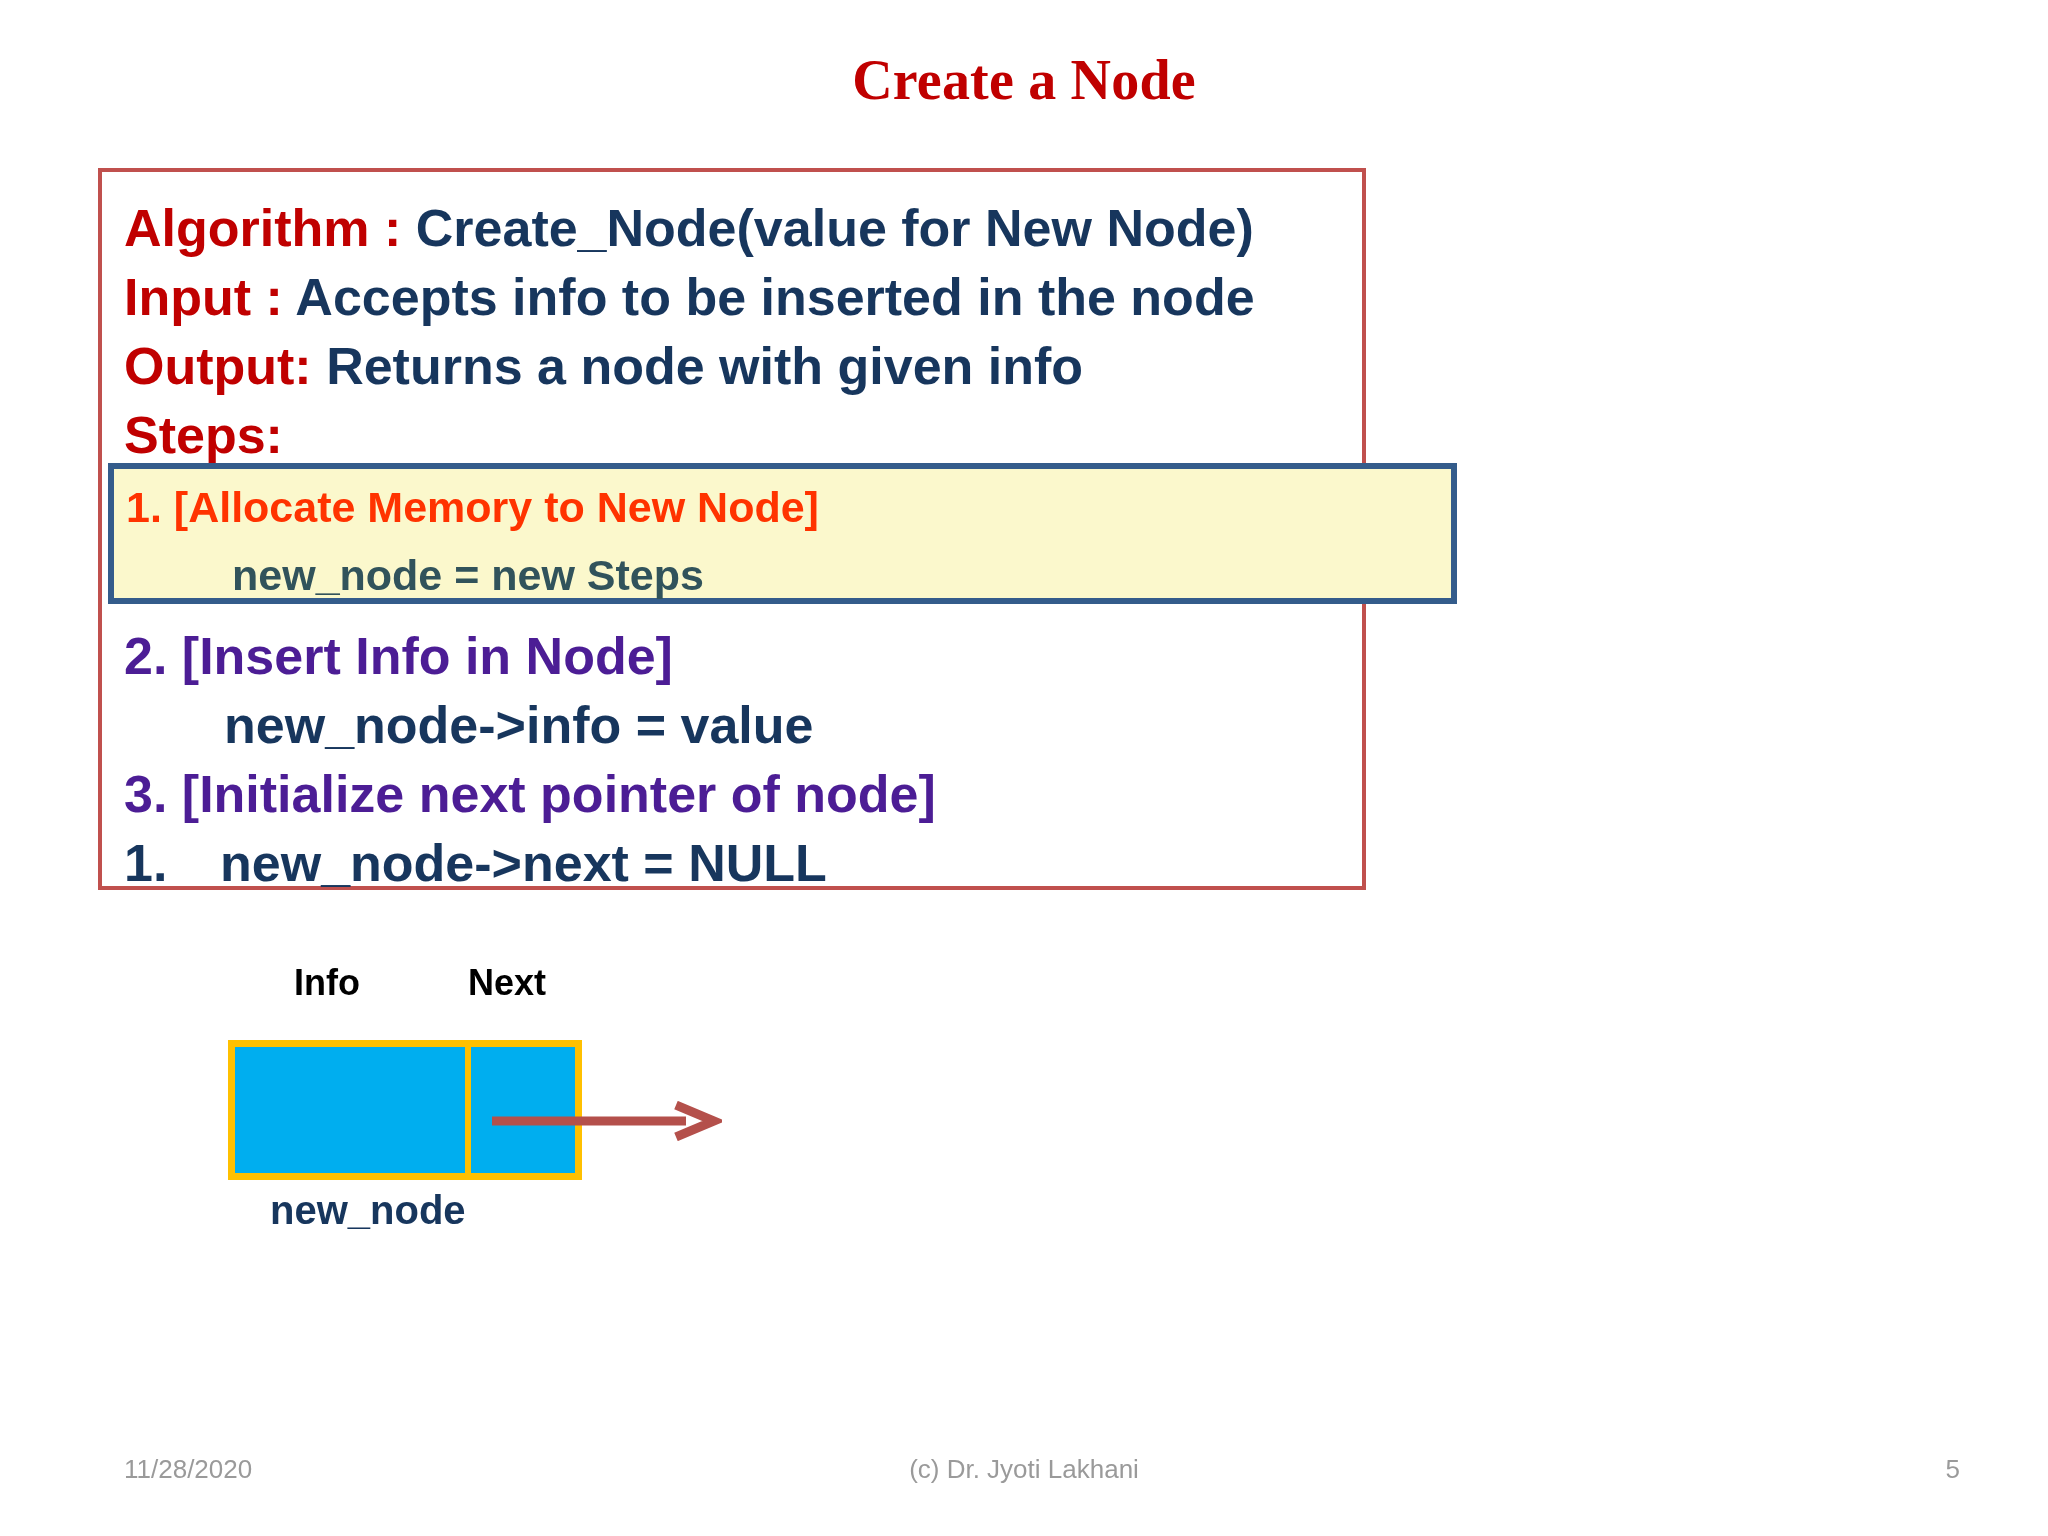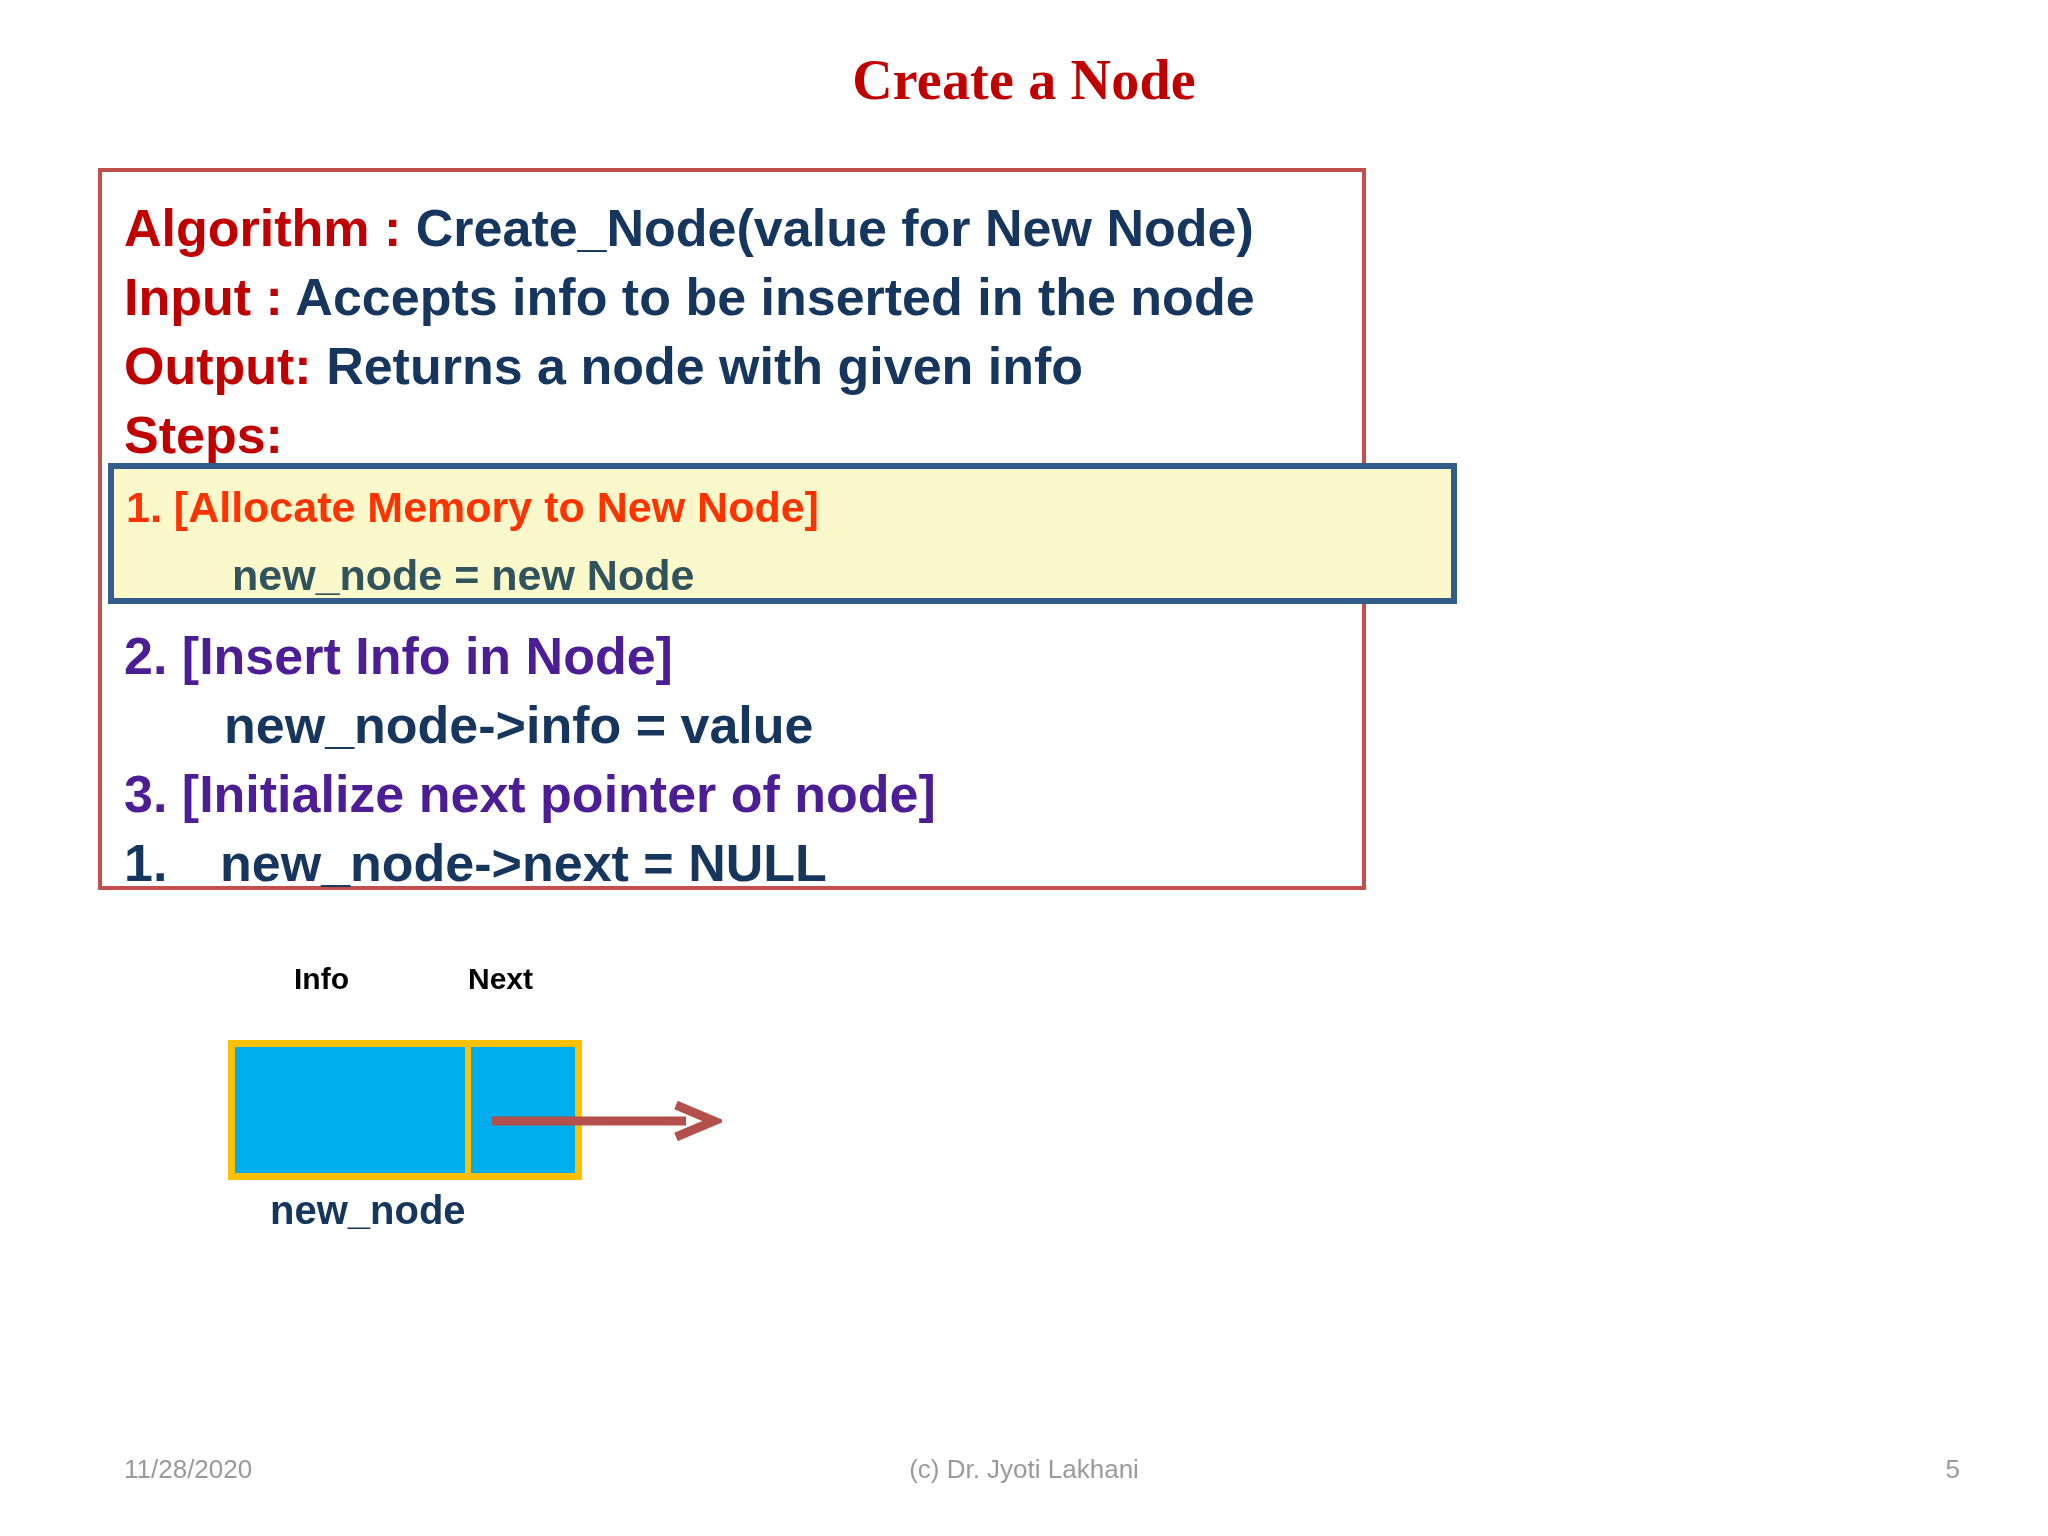--- a/index.html
+++ b/index.html
@@ -104,21 +104,21 @@
   
   #node-diagram {
     position: absolute;
     left: 228px;
     top: 962px;
     width: 700px;
     height: 270px;
   }
   .cell-label {
     position: absolute;
-    font-size: 30px;
+    font-size: 36px;
     font-weight: bold;
     color: #000000;
     white-space: nowrap;
   }
   #label-info { left: 66px; top: 0px; }
   #label-next { left: 240px; top: 0px; }
 
   #node-box {
     position: absolute;
     left: 0px;
@@ -221,21 +221,21 @@
       <span class="code-navy num-pad">1.</span><span class="code-navy">new_node-&gt;next = NULL</span>
     </div>
 
   </div>
 
   <div id="step1-panel">
     <div id="step1-title">
       <span class="step-orange">1. [Allocate Memory to New Node]</span>
     </div>
     <div id="step1-code">
-      <span class="code-slate">new_node = new Node</span>
+      <span class="code-slate">new_node = new Steps</span>
     </div>
   </div>
 
   <div id="node-diagram">
 
     <div class="cell-label" id="label-info">Info</div>
     <div class="cell-label" id="label-next">Next</div>
 
     <div id="node-box">
       <div id="node-cell-info"></div>

